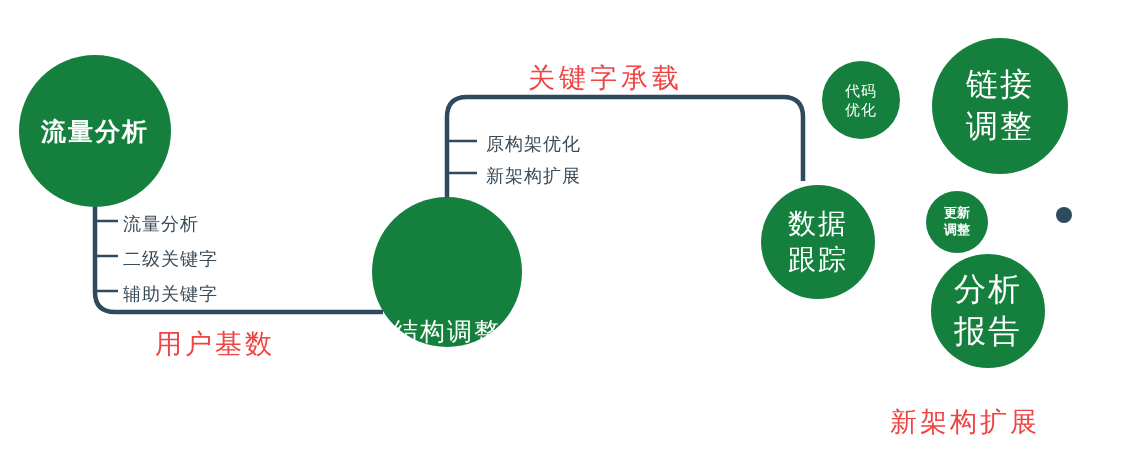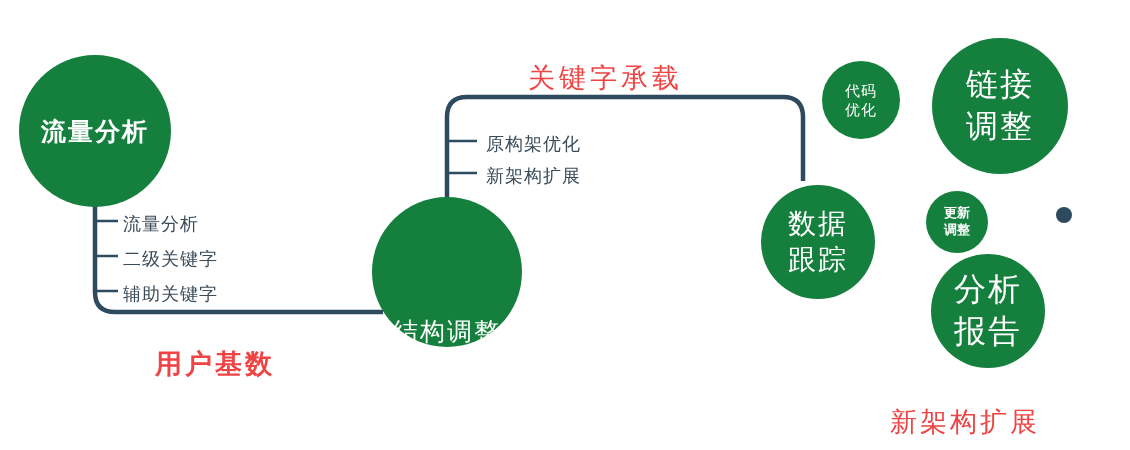--- a/index.html
+++ b/index.html
@@ -40,21 +40,21 @@
   .node-update    { left: 926px; top: 191px; width: 62px;  height: 62px;  font-size: 13px; font-weight: bold; letter-spacing: 0; }
   .node-report    { left: 931px; top: 254px; width: 114px; height: 114px; font-size: 32px; }
   .dot            { left: 1056px; top: 207px; width: 16px; height: 16px; position: absolute; border-radius: 50%; background: #2e4a5e; }
 
   .edge-label {
     position: absolute;
     color: #ef4444;
     white-space: nowrap;
   }
   .label-keyword-carry { left: 528px; top: 60px;  font-size: 27px; letter-spacing: 4px; }
-  .label-user-base     { left: 155px; top: 326px; font-size: 27px; font-weight: bold; letter-spacing: 3px; margin-top: 20px; }
+  .label-user-base     { left: 155px; top: 326px; font-size: 27px; font-weight: normal; letter-spacing: 3px; }
   .label-caption       { left: 890px; top: 404px; font-size: 27px; letter-spacing: 3px; }
 
   .branch-label {
     position: absolute;
     color: #3a4a57;
     font-size: 18px;
     white-space: nowrap;
     letter-spacing: 1px;
   }
   .bl-1 { left: 123px; top: 212px; }

